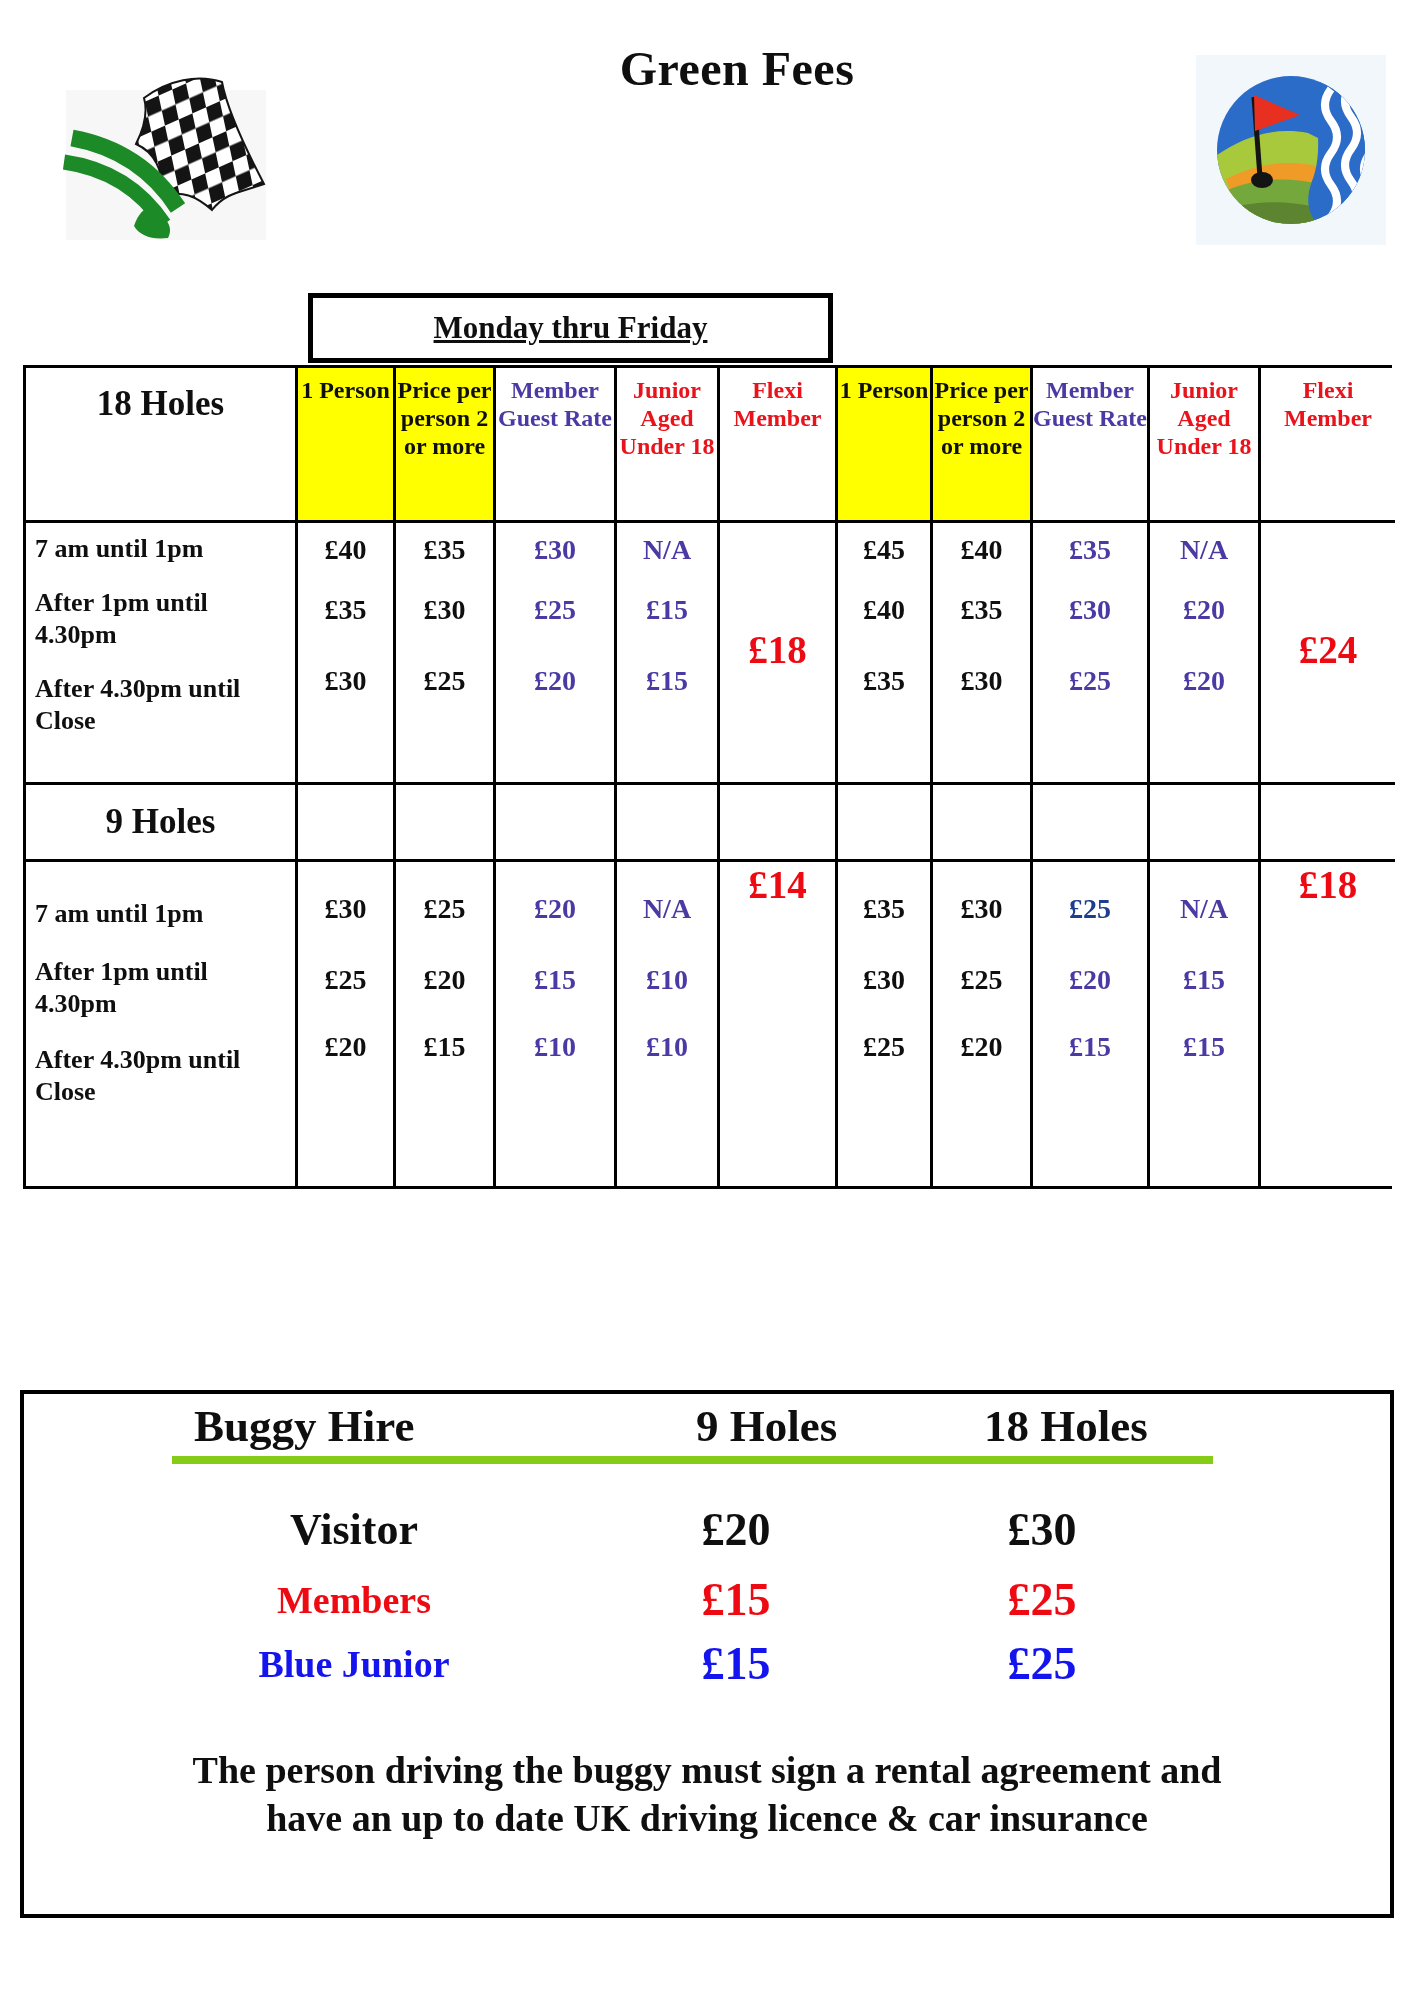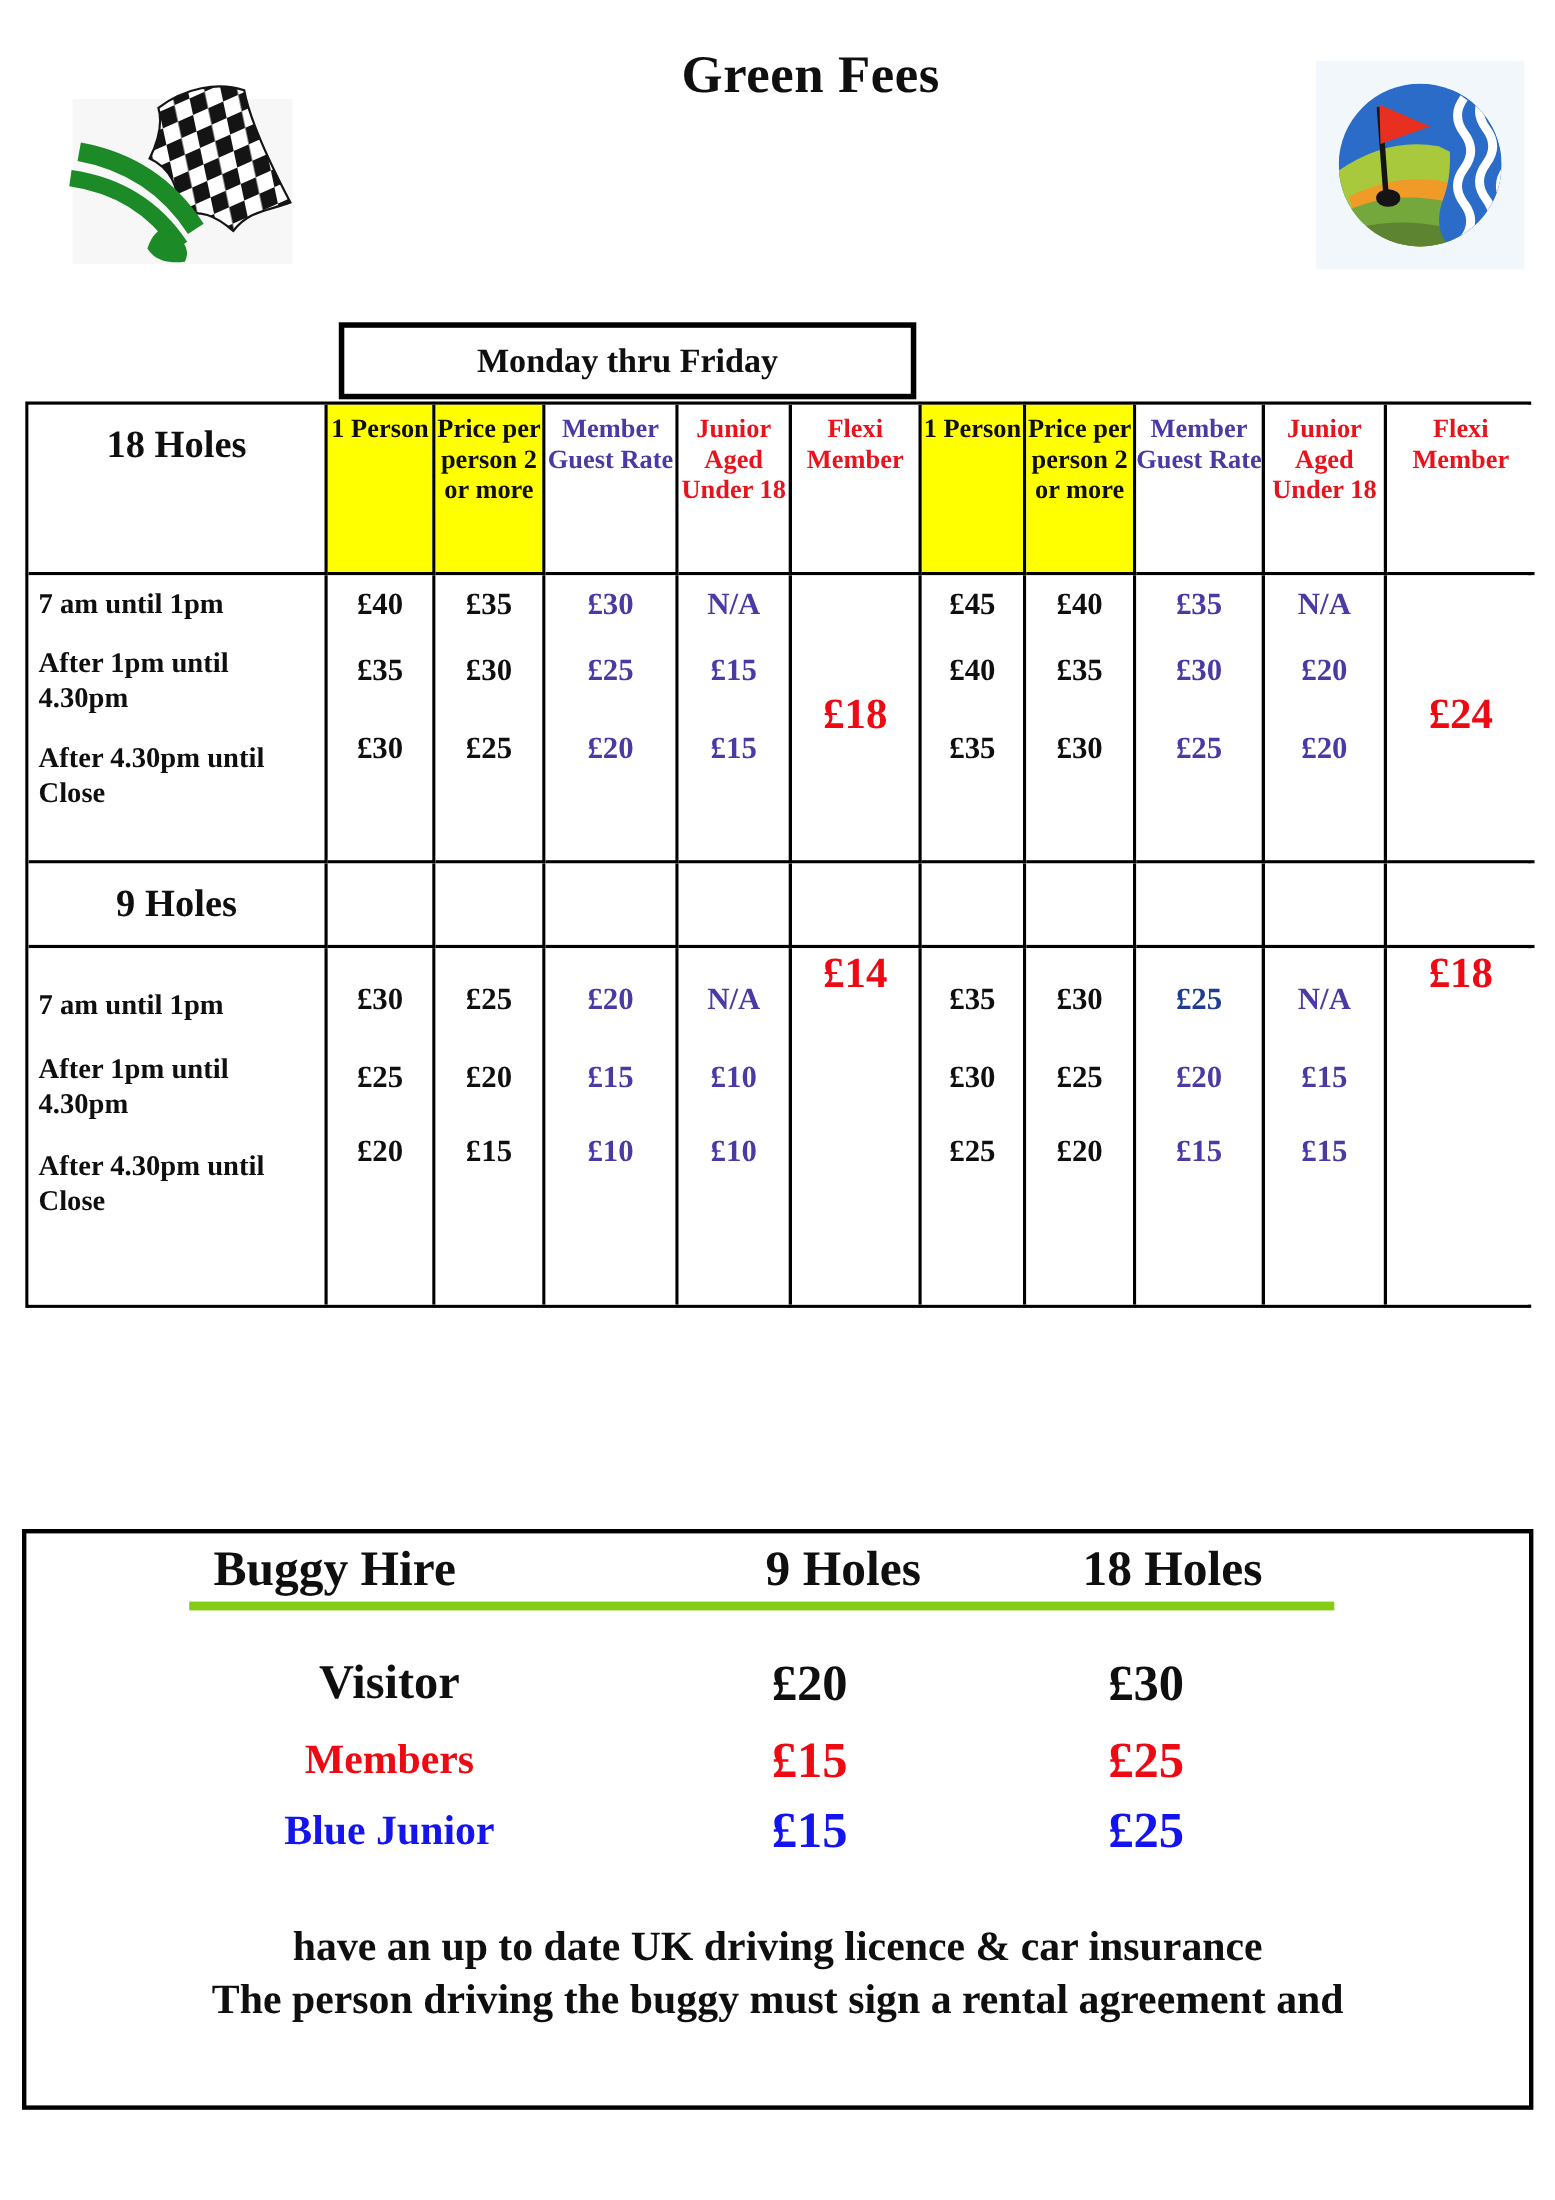--- a/index.html
+++ b/index.html
@@ -24,21 +24,21 @@
   .logo-right{position:absolute;left:1196px;top:55px;width:190px;height:190px;}
   .logo-left svg,.logo-right svg{width:100%;height:100%;display:block;}
 
   
   .sheet{position:absolute;left:23px;top:293px;width:1369px;}
 
   .day-row{position:relative;height:72px;}
   .day-box{
     position:absolute;top:0;height:70px;border:5px solid #000;background:#fff;
     display:flex;align-items:center;justify-content:center;
-    font-size:31px;font-weight:bold;
+    font-size:31px;font-weight:bold;text-decoration:underline;
   }
   .day-box.mf{left:285px;width:525px;}
   .day-box.ss{left:817px;width:552px;}
 
   .fees-grid{
     display:grid;width:1369px;
     grid-template-columns:272px 98px 100px 121px 103px 118px 95px 100px 117px 111px 134px;
     grid-template-rows:155px 262px 77px 324px;
     border:3px solid #000;background:#fff;
   }
@@ -339,18 +339,18 @@
       <span class="b-v9">£15</span>
       <span class="b-v18">£25</span>
     </div>
     <div class="buggy-row row-bluebadge">
       <span class="b-label">Blue Junior</span>
       <span class="b-v9">£15</span>
       <span class="b-v18">£25</span>
     </div>
 
     <div class="buggy-note">
+      <div>The person driving the buggy must sign a rental agreement and</div>
       <div>have an up to date UK driving licence &amp; car insurance</div>
-      <div>The person driving the buggy must sign a rental agreement and</div>
     </div>
   </div>
 
 </div>
 
 </body></html>

